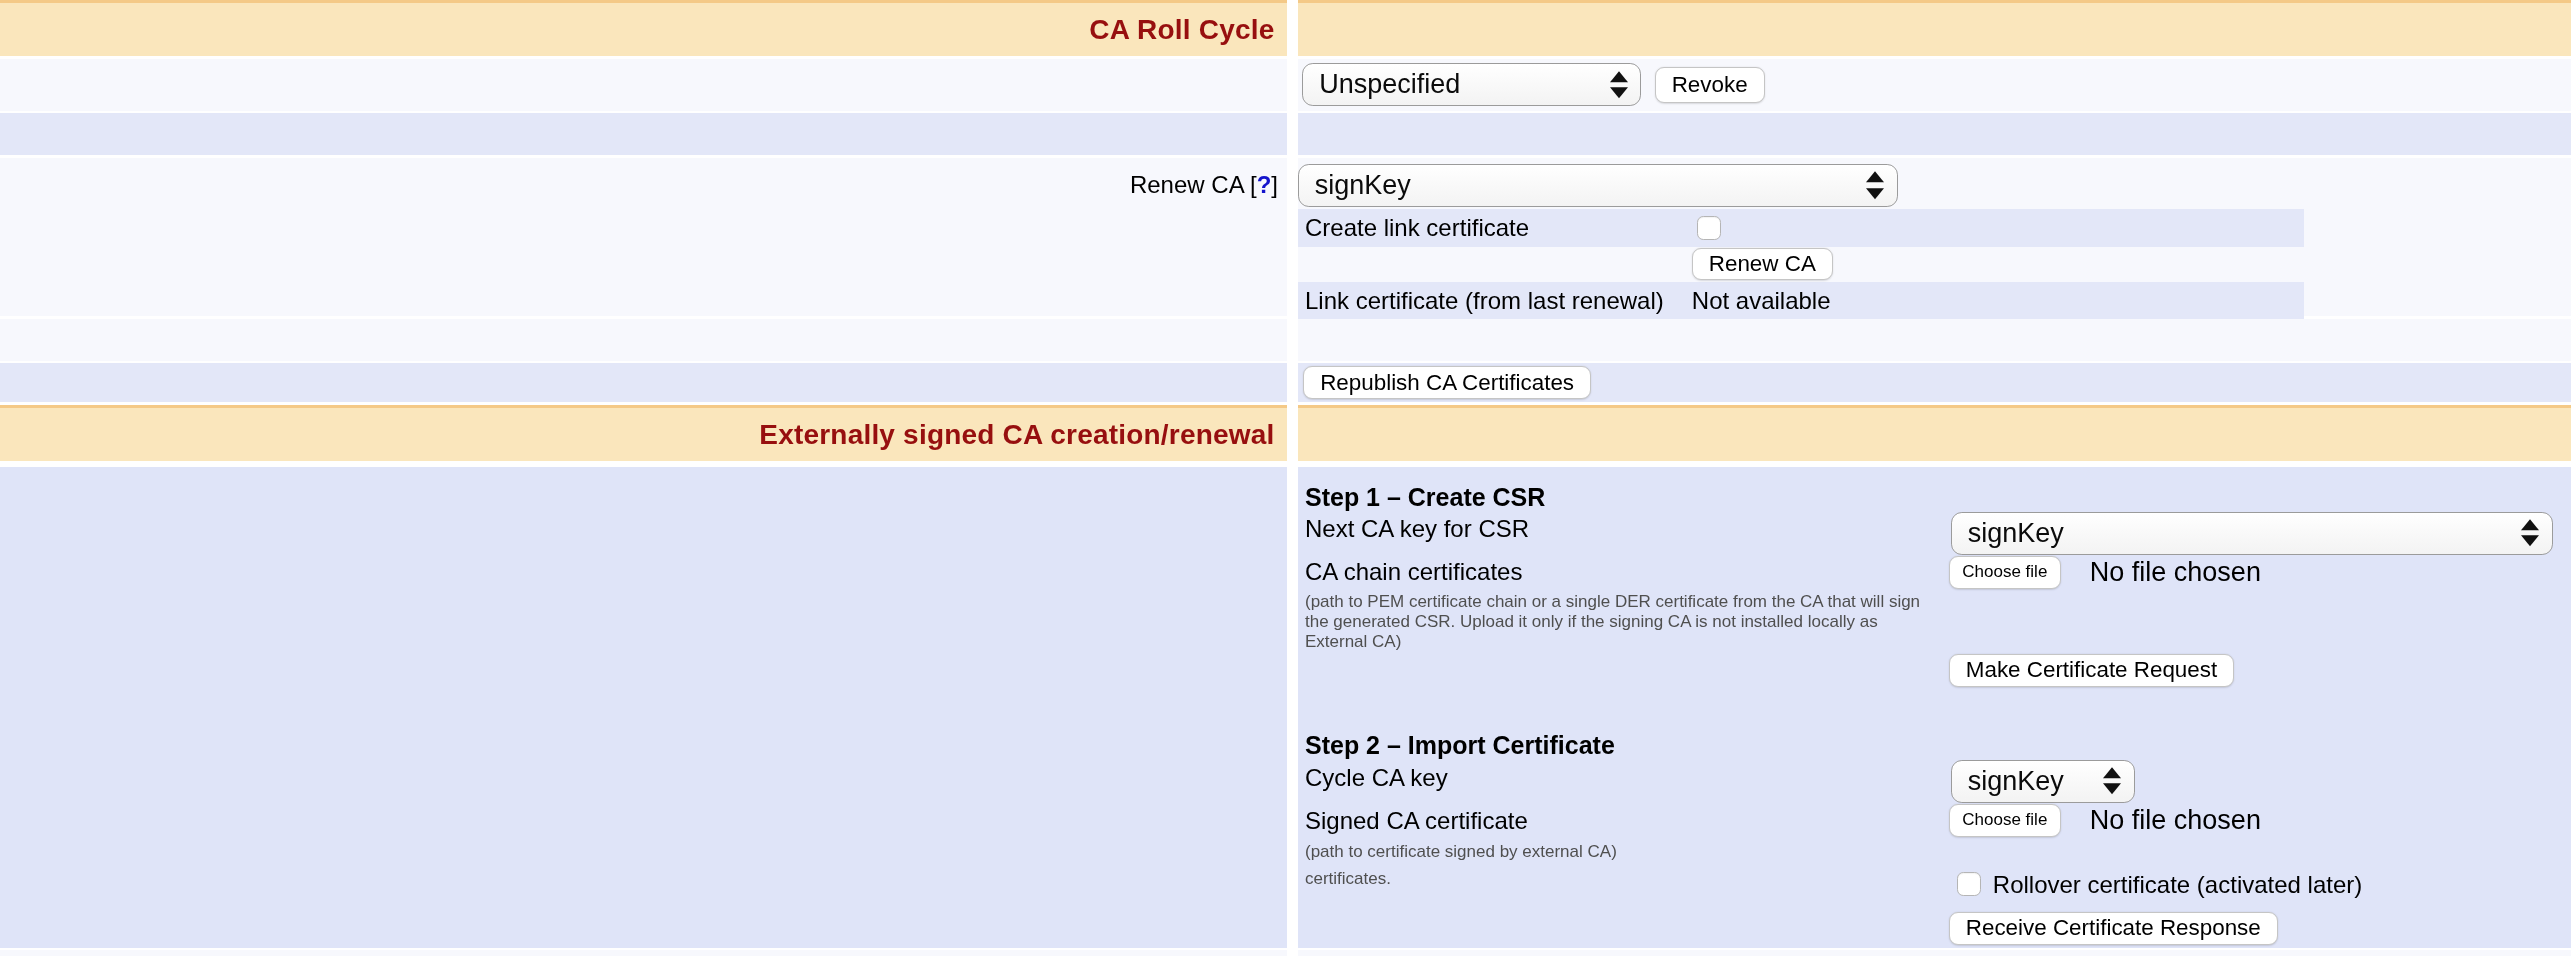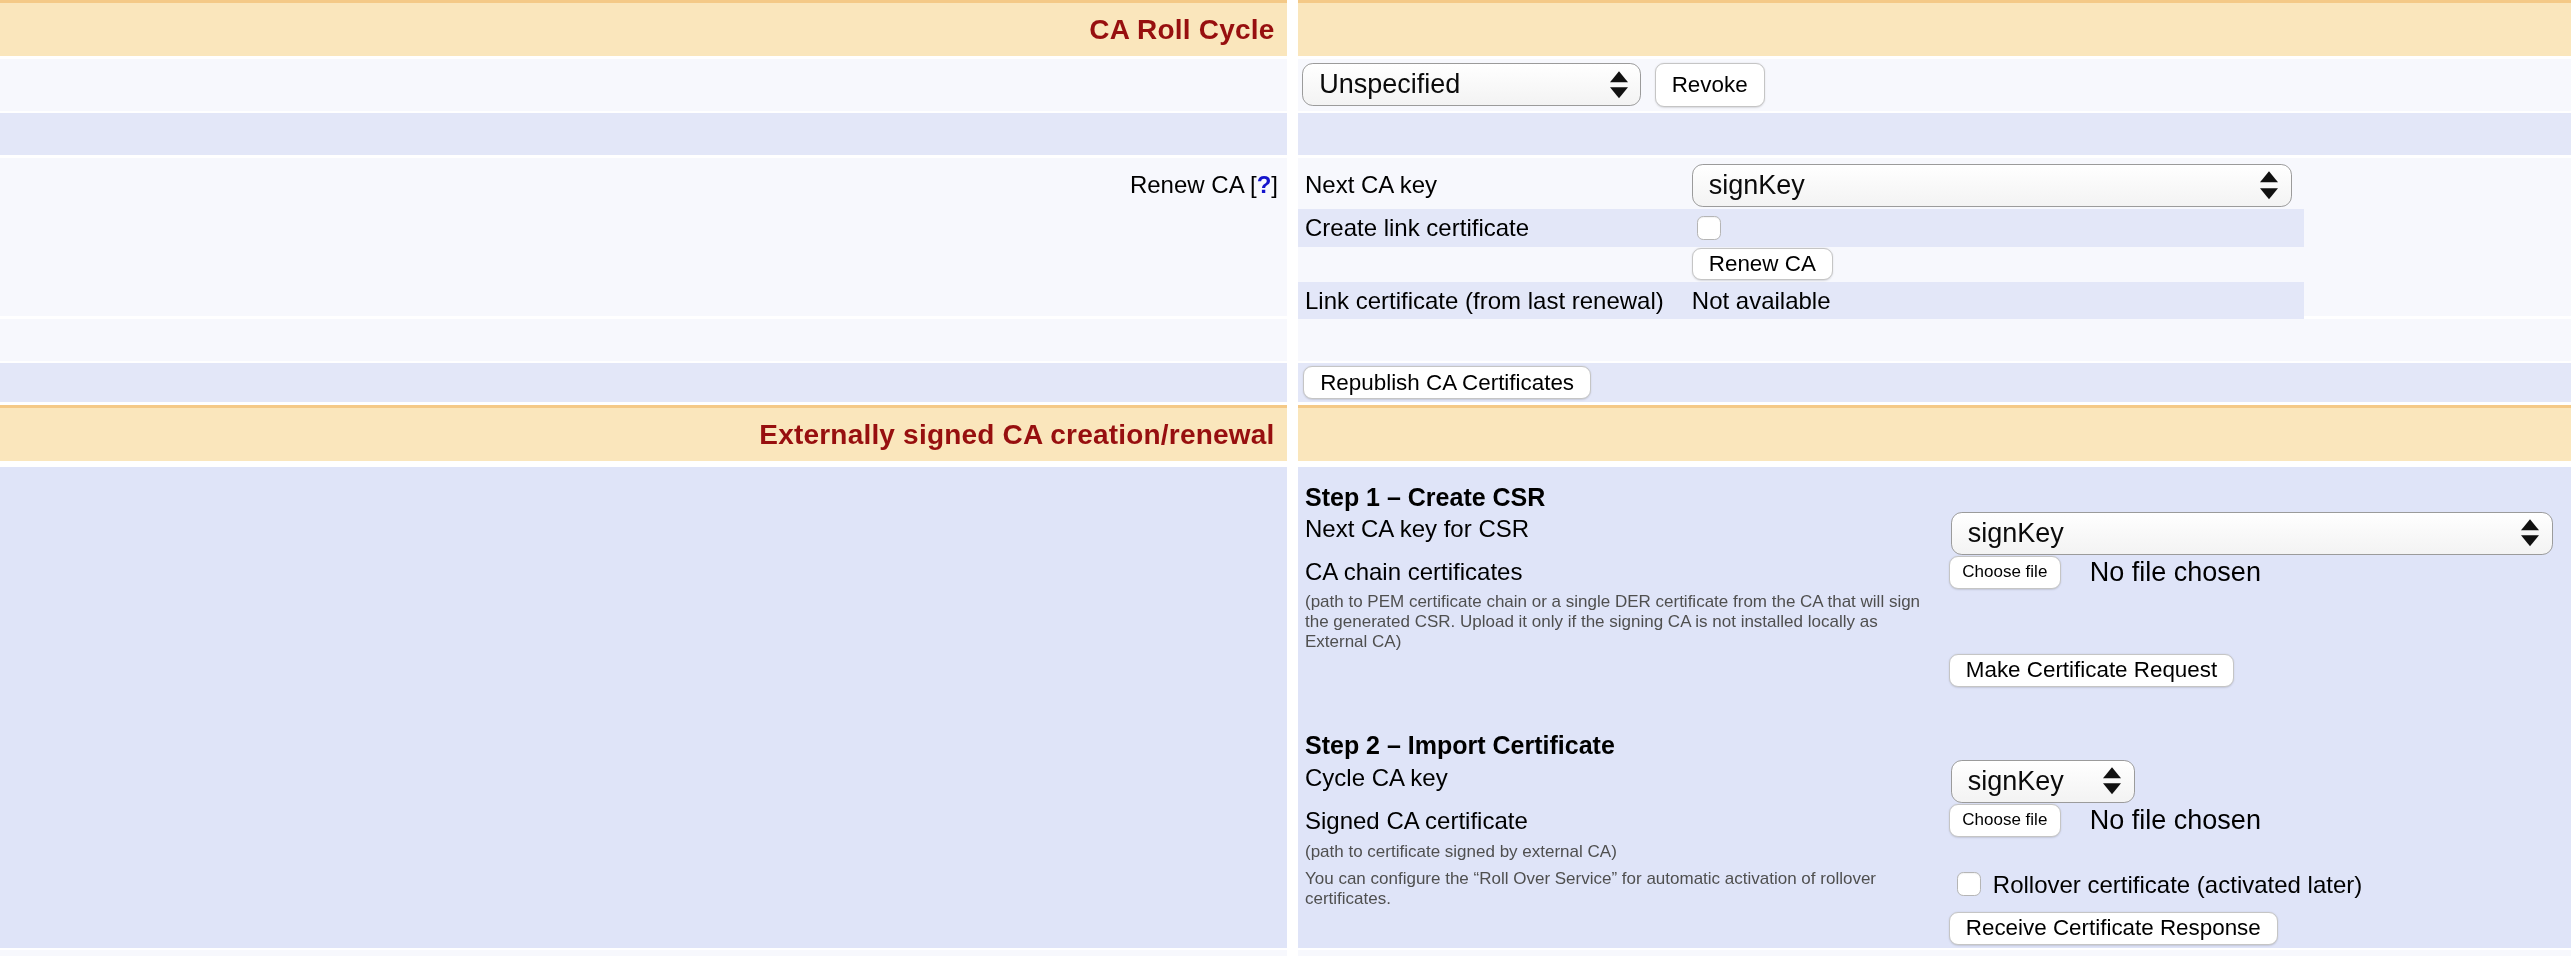--- a/index.html
+++ b/index.html
@@ -77,41 +77,40 @@
   <div class="cell cl bg-light"></div>
   <div class="cell cr bg-light">
     <div class="row2-content">
       <div class="sel" style="width:339px;">
         <span>Unspecified</span>
         <span class="stepper">
           <span class="tri-up"></span>
             <span class="tri-down"></span>
         </span>
       </div>
-      <button class="btn" style="margin-left:13.4px;height:44px;">Revoke</button>
+      <button class="btn" style="margin-left:13.4px;height:36px;">Revoke</button>
     </div>
   </div>
 </div>
 
 <div class="row" style="height:42px;">
   <div class="cell cl bg-lav"></div>
   <div class="cell cr bg-lav"></div>
 </div>
 
 <div class="row" style="height:158px;">
   <div class="cell cl bg-light right-label">
     <span class="label">
       <span>Renew CA</span>
       <span class="bracket">[</span><a href="#" class="qlink">?</a><span class="bracket">]</span>
     </span>
   </div>
   <div class="cell cr bg-light">
     <div class="inner">
       <div class="irow bg-light" style="height:47px;">
-        <span class="ilabel label">Next CA key</span>
         <span class="ival">
           <span class="sel" style="width:600px;">
             <span>signKey</span>
             <span class="stepper">
               <span class="tri-up"></span>
                 <span class="tri-down"></span>
             </span>
           </span>
         </span>
       </div>
@@ -192,21 +191,20 @@
       </span>
     </span>
 
     <span class="abs label" style="left:7.2px;top:340px;">Signed CA certificate</span>
     <button class="abs btn btn-file" style="left:651px;top:337px;">Choose file</button>
     <span class="abs nofile" style="left:792px;top:338px;">No file chosen</span>
 
     <span class="abs help" style="left:7.2px;top:375px;">(path to certificate signed by external CA)</span>
 
     <span class="abs help2" style="left:7.2px;top:402px;">
-      <span style="display:block;">You can configure the “Roll Over Service” for automatic activation of rollover</span>
       <span style="display:block;">certificates.</span>
     </span>
 
     <span class="abs checkbox" style="left:659px;top:405px;"></span>
     <span class="abs label" style="left:695px;top:404px;">Rollover certificate (activated later)</span>
 
     <button class="abs btn" style="left:651px;top:445px;">Receive Certificate Response</button>
   </div>
 </div>
 

